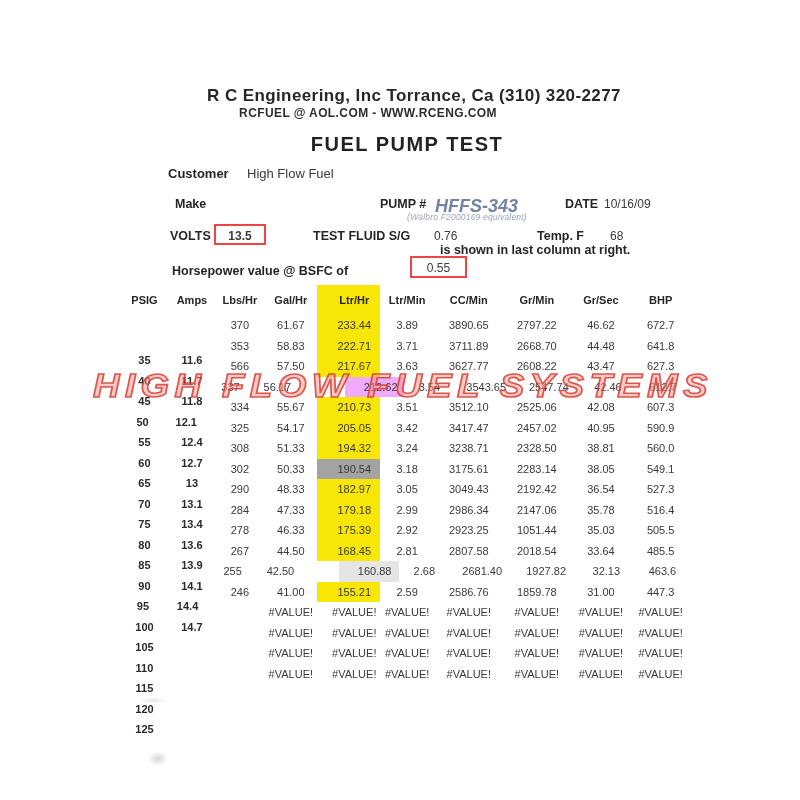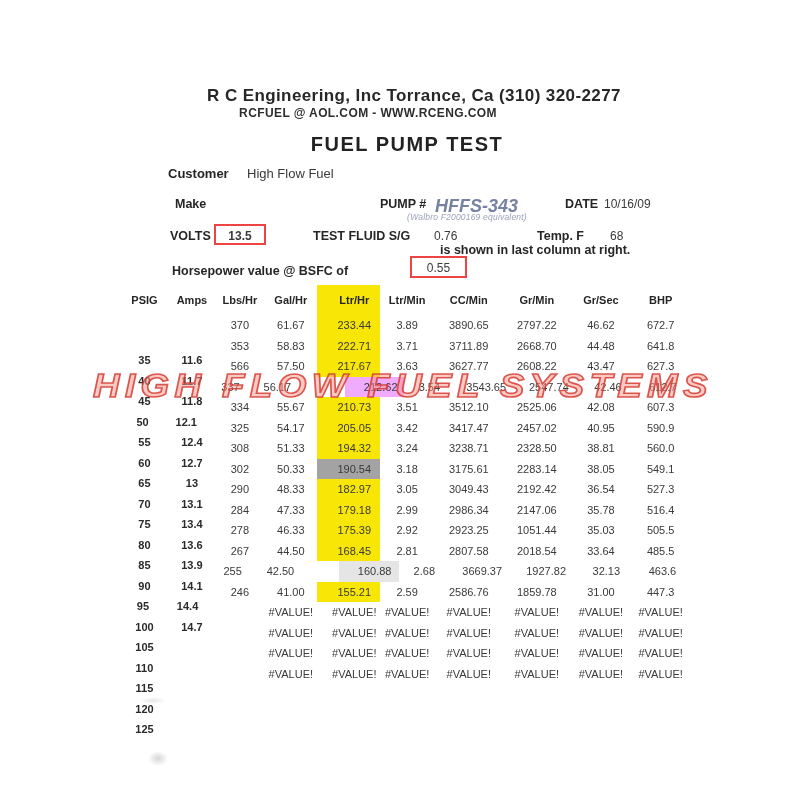--- a/index.html
+++ b/index.html
@@ -230,21 +230,21 @@
         <div class="cell col8">33.64</div>
         <div class="cell col9">485.5</div>
       </div>
       <div class="trow">
         <div class="cell col0 cb">95</div>
         <div class="cell col1 cb">14.4</div>
         <div class="cell col2">255</div>
         <div class="cell col3">42.50</div>
         <div class="cell col4" style="background: #e5e5e5; margin-left: 34px;">160.88</div>
         <div class="cell col5">2.68</div>
-        <div class="cell col6">3669.37</div>
+        <div class="cell col6">2681.40</div>
         <div class="cell col7">1927.82</div>
         <div class="cell col8">32.13</div>
         <div class="cell col9">463.6</div>
       </div>
       <div class="trow">
         <div class="cell col0 cb">100</div>
         <div class="cell col1 cb">14.7</div>
         <div class="cell col2">246</div>
         <div class="cell col3">41.00</div>
         <div class="cell col4" style="background: rgb(248, 230, 6);">155.21</div>

